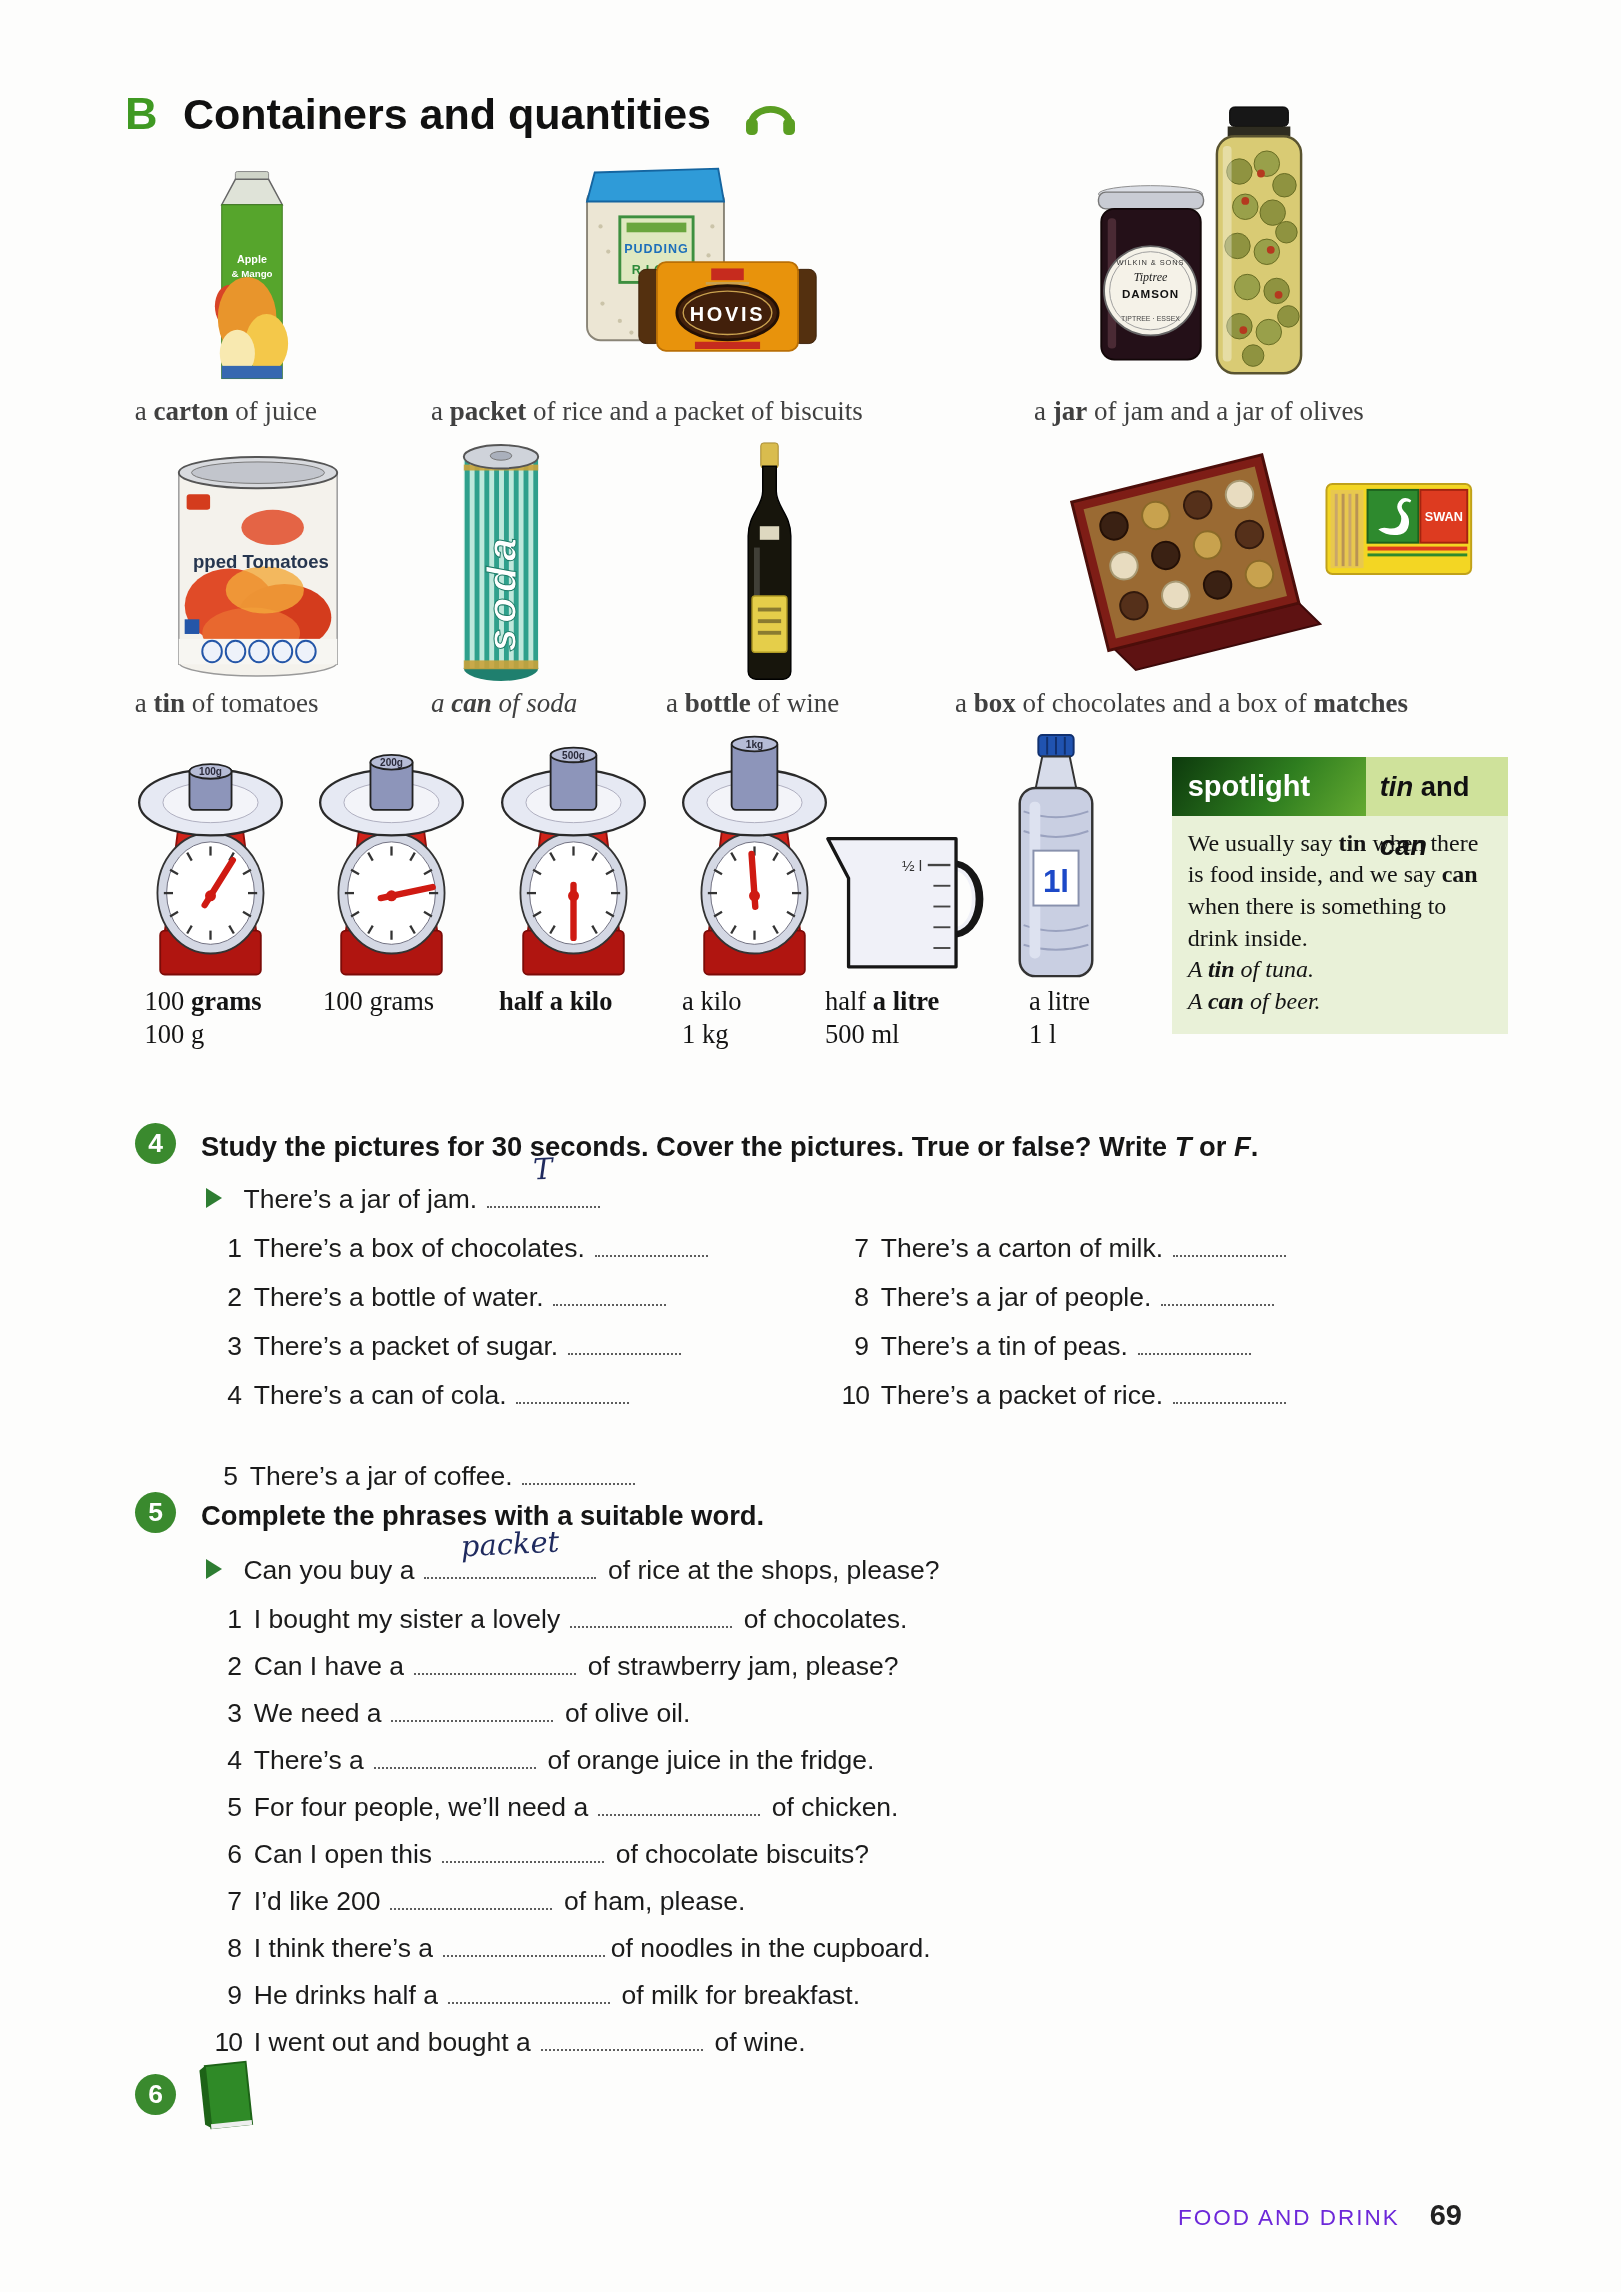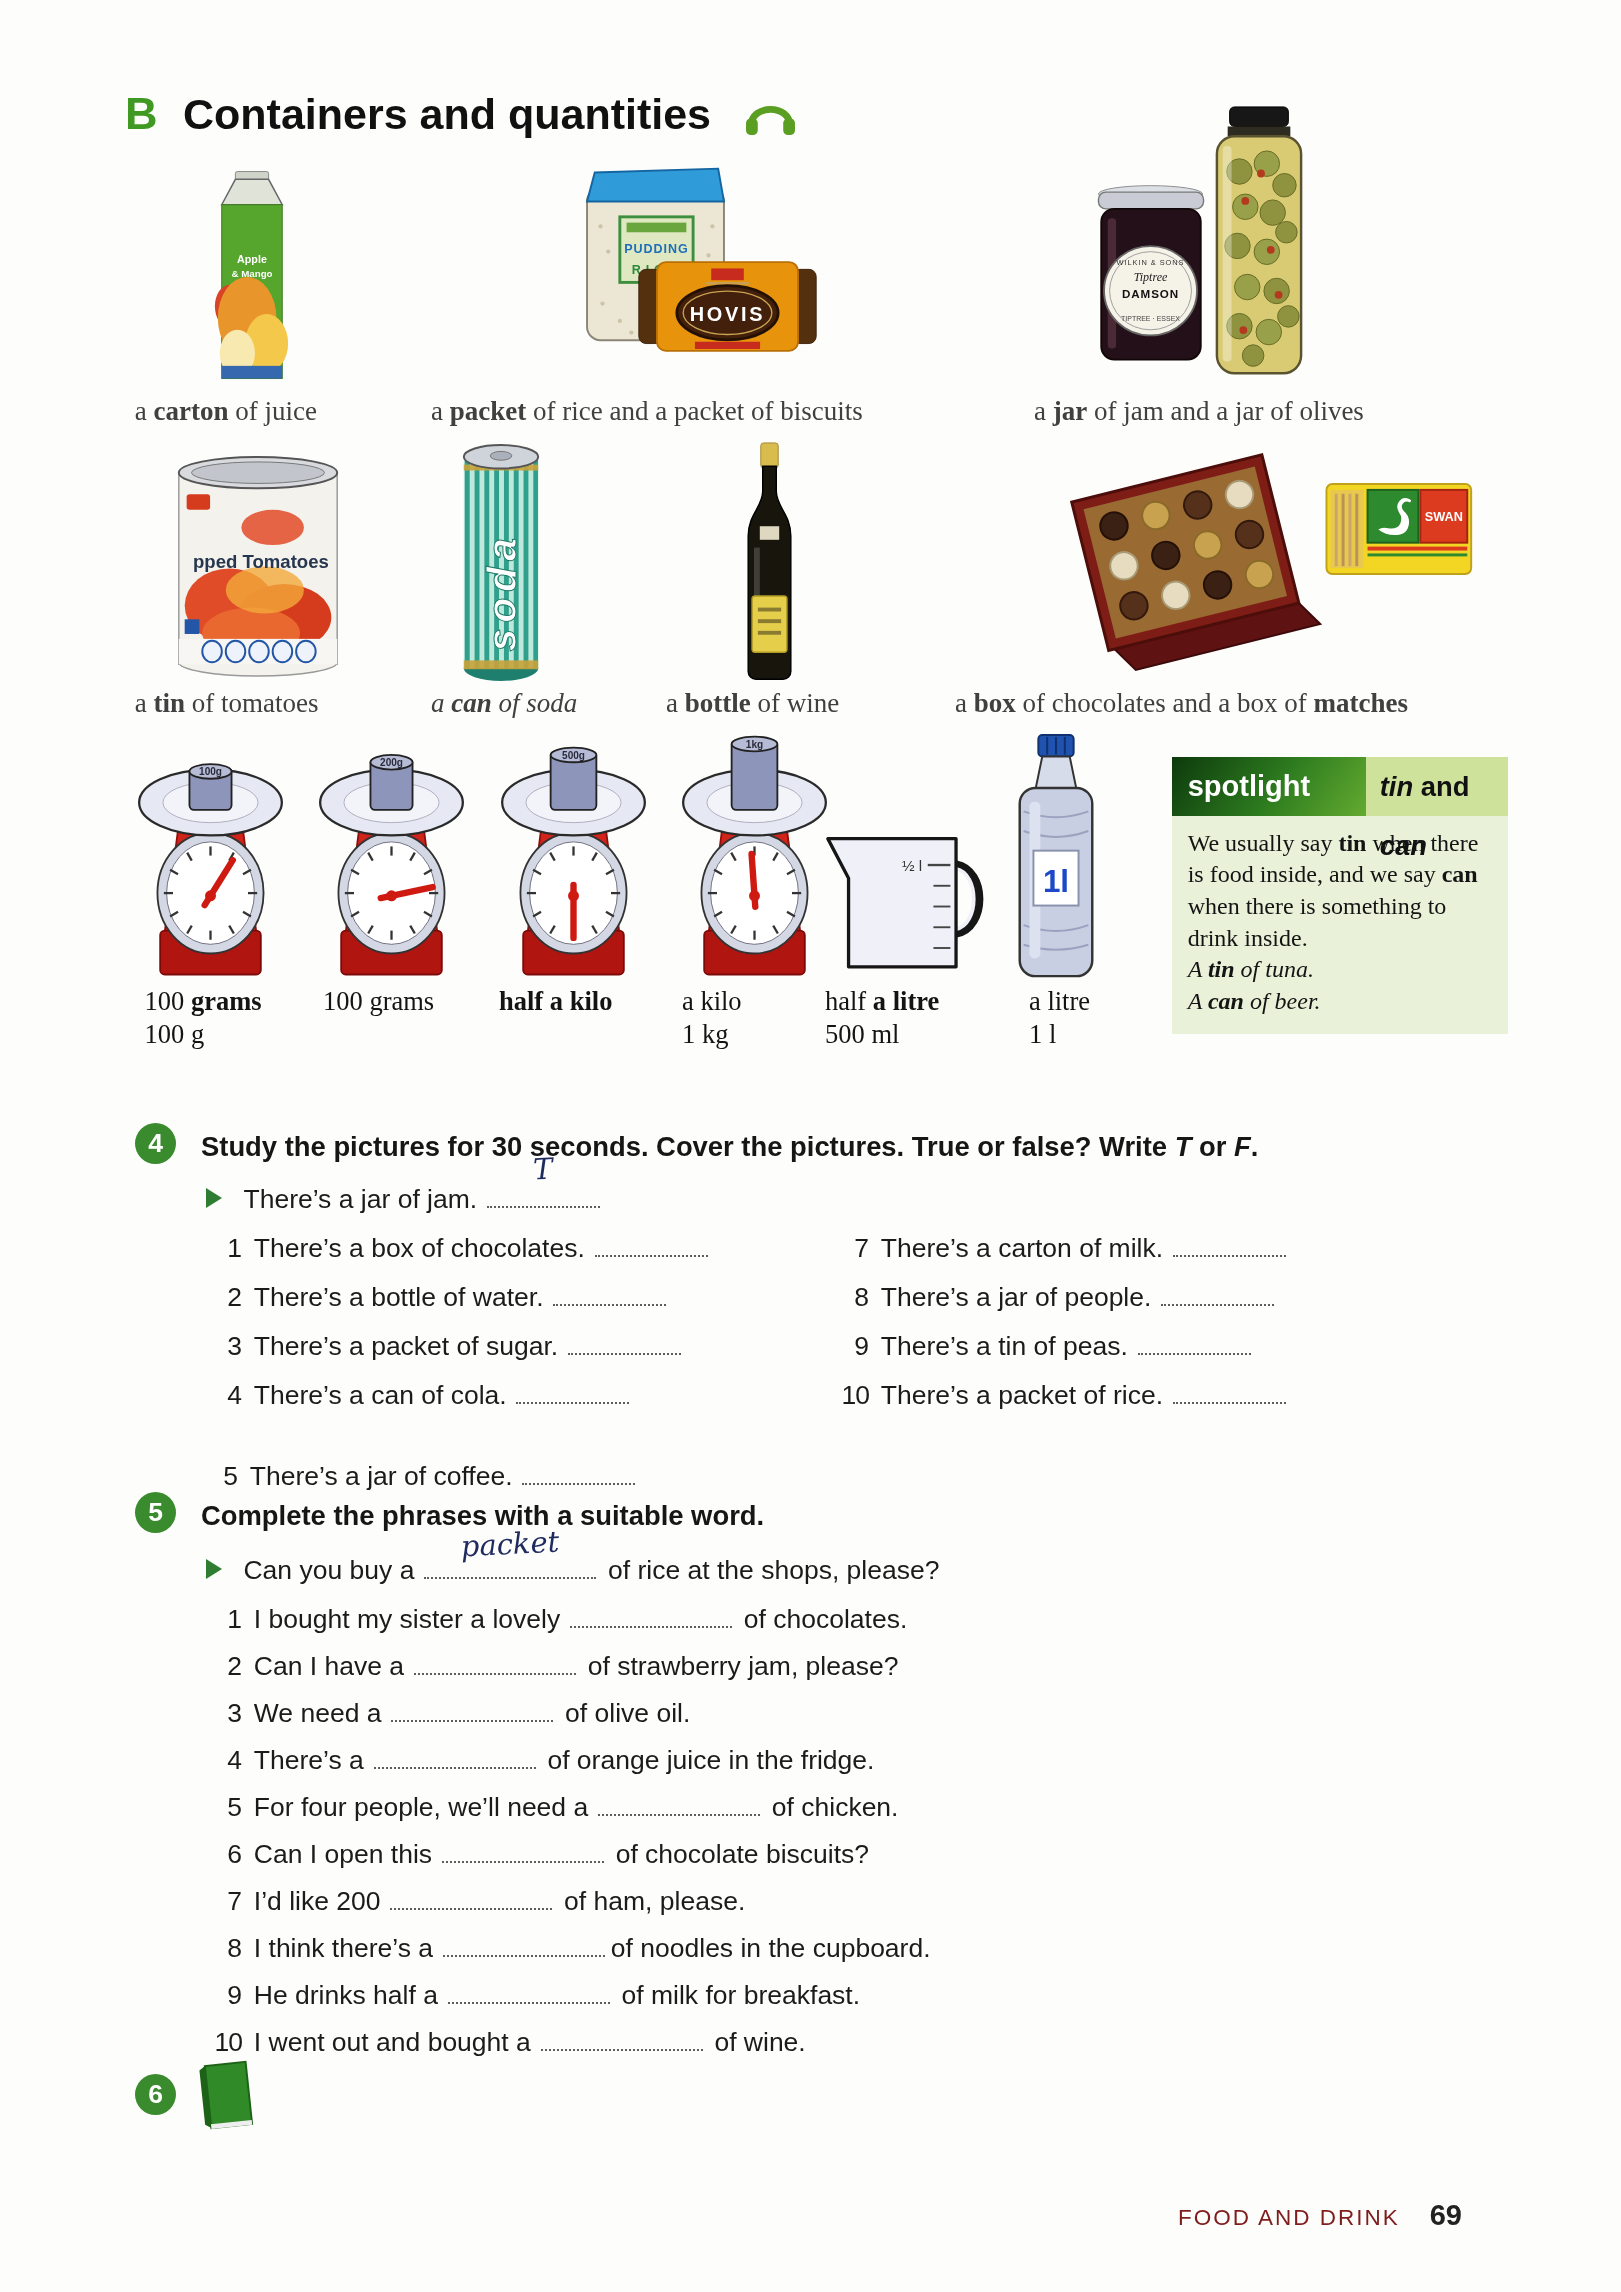--- a/index.html
+++ b/index.html
@@ -42,21 +42,21 @@
   .w115{width:113px;} .w165{width:162px;} .w175{width:172px;}
   .hand{position:absolute;left:50%;transform:translateX(-50%) rotate(-3deg);top:-30px;
         font-family:"DejaVu Serif",serif;font-style:italic;font-size:29px;color:#1f2a5e;}
   .hand.onLine{top:-26.5px;}
 
   
   .mlabel{position:absolute;font-family:"Liberation Serif",serif;font-size:26.5px;color:#141414;line-height:1.25;white-space:nowrap;}
 
   
   .foot{position:absolute;left:882px;top:2199px;width:580px;text-align:right;}
-  .foot .sec{color:#7f1d1d;font-size:22.5px;letter-spacing:2px;}
+  .foot .sec{color:#6d28d9;font-size:22.5px;letter-spacing:2px;}
   .foot .pg{color:#222;font-size:29px;font-weight:700;margin-left:25.5px;}
 </style>
 </head>
 <body>
 
 <div id="page">
 
   <div class="hdr">
     <span class="sec">B</span>
     <span class="ttl">Containers and quantities</span>

